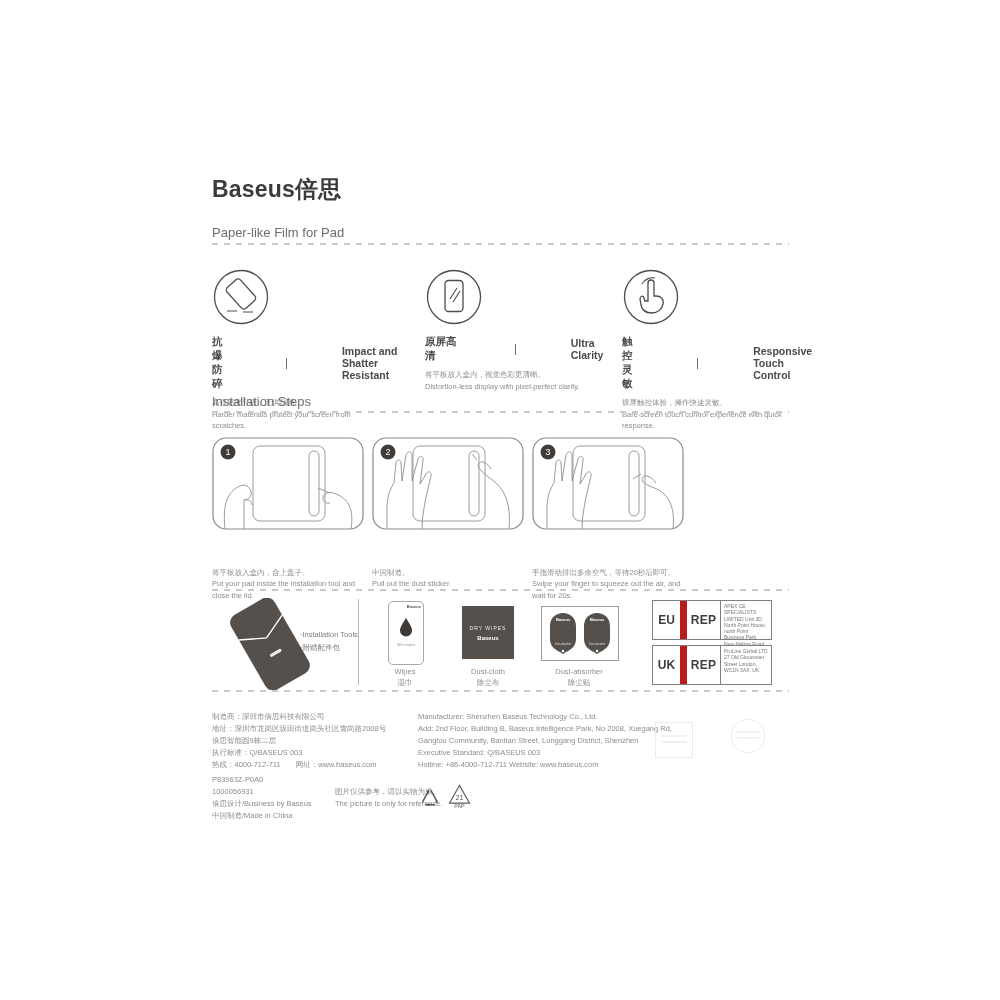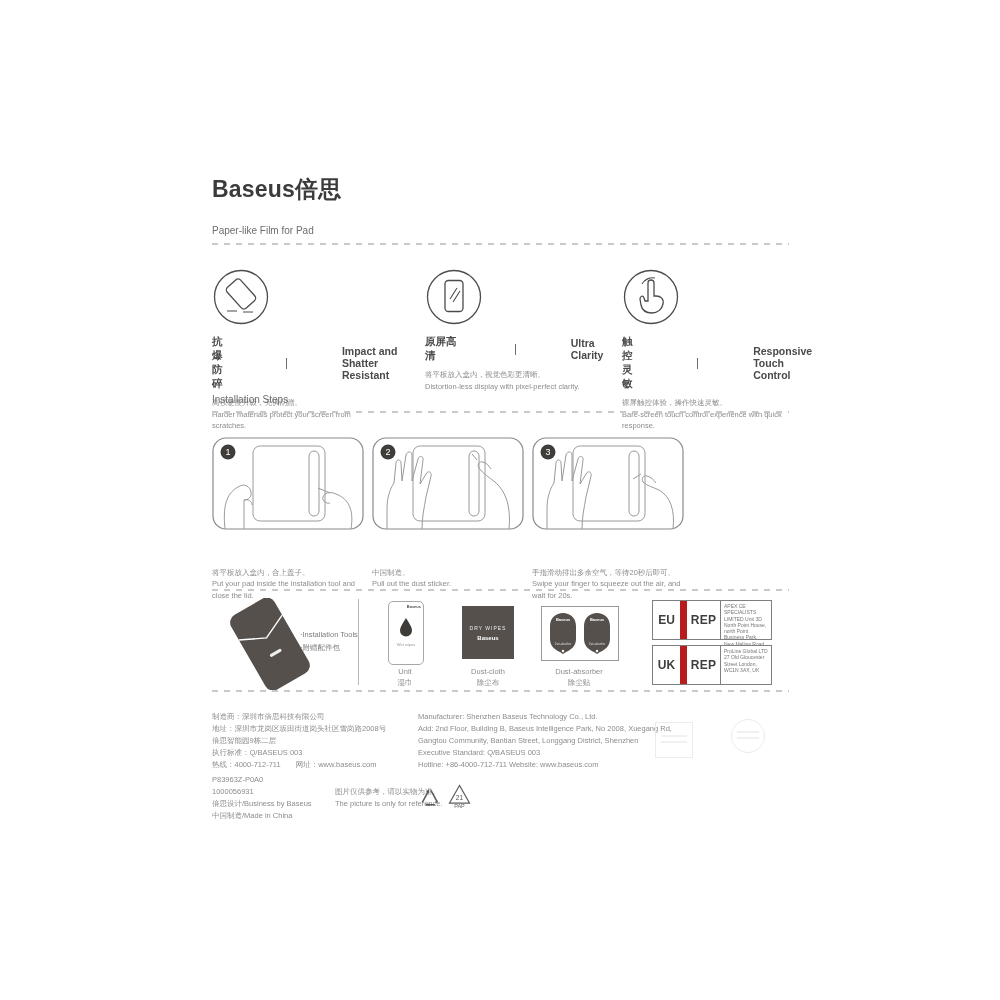--- a/index.html
+++ b/index.html
@@ -3,21 +3,21 @@
 <meta charset="utf-8">
 <style>
   html,body{margin:0;padding:0;background:#fff;}
   .page{position:relative;width:813px;height:1000px;background:#fff;overflow:hidden;
         font-family:Liberation Sans, sans-serif;color:#555;}
   .abs{position:absolute;}
   .dash{position:absolute;height:2px;
         background:repeating-linear-gradient(90deg,#c9c9c9 0 6px,transparent 6px 12px);}
   .logo{left:212px;top:174px;font-size:23px;font-weight:700;color:#3b3b3b;letter-spacing:.2px;}
   .prod-title{left:212px;top:225px;font-size:11px;color:#6d6d6d;}
-  .section-title{font-size:10px;color:#6d6d6d;}
+  .section-title{font-size:13px;color:#6d6d6d;}
   
   .feature{top:268px;width:195px;}
   .f1{left:212px;} .f2{left:425px;} .f3{left:622px;}
   .ft-title{display:flex;align-items:center;margin-top:9px;font-size:10.5px;font-weight:700;color:#4a4a4a;gap:48px;}
   .ft-divider{width:1px;height:11px;background:#6d6d6d;margin:0 7px;flex:0 0 auto;}
   .ft-desc{margin-top:6px;font-size:7.5px;line-height:1.55;color:#8d8d8d;max-width:170px;}
   
   .step-card{top:437px;} .s1{left:212px;} .s2{left:372px;} .s3{left:532px;}
   .step-cap{top:539px;width:152px;font-size:7.5px;line-height:1.5;color:#8d8d8d;margin-top:28px;}
   
@@ -201,21 +201,21 @@
   <div class="abs vdivider"></div>
 
   <div class="abs wipes-pack">
     <div class="wipes-brand">Baseus</div>
     <svg width="34" height="38" viewBox="0 0 34 38" style="margin-top:8px;">
       <path d="M17 8 C21 14.5 23 17.6 23 20.6 a6 6 0 1 1 -12 0 C11 17.6 13 14.5 17 8 Z" fill="#3f3b38"></path>
     </svg>
     <div class="wipes-sub">Wet wipes</div>
   </div>
   <div class="abs acc-cap" style="left:370px;width:70px;">
-    <div>Unit</div>
+    <div>Wipes</div>
     <div>湿巾</div>
   </div>
 
   <div class="abs cloth">
     <div class="cloth-line1">DRY WIPES</div>
     <div class="cloth-line2">Baseus</div>
   </div>
   <div class="abs acc-cap" style="left:448px;width:80px;">
     <div>Dust-cloth</div>
     <div>除尘布</div>

